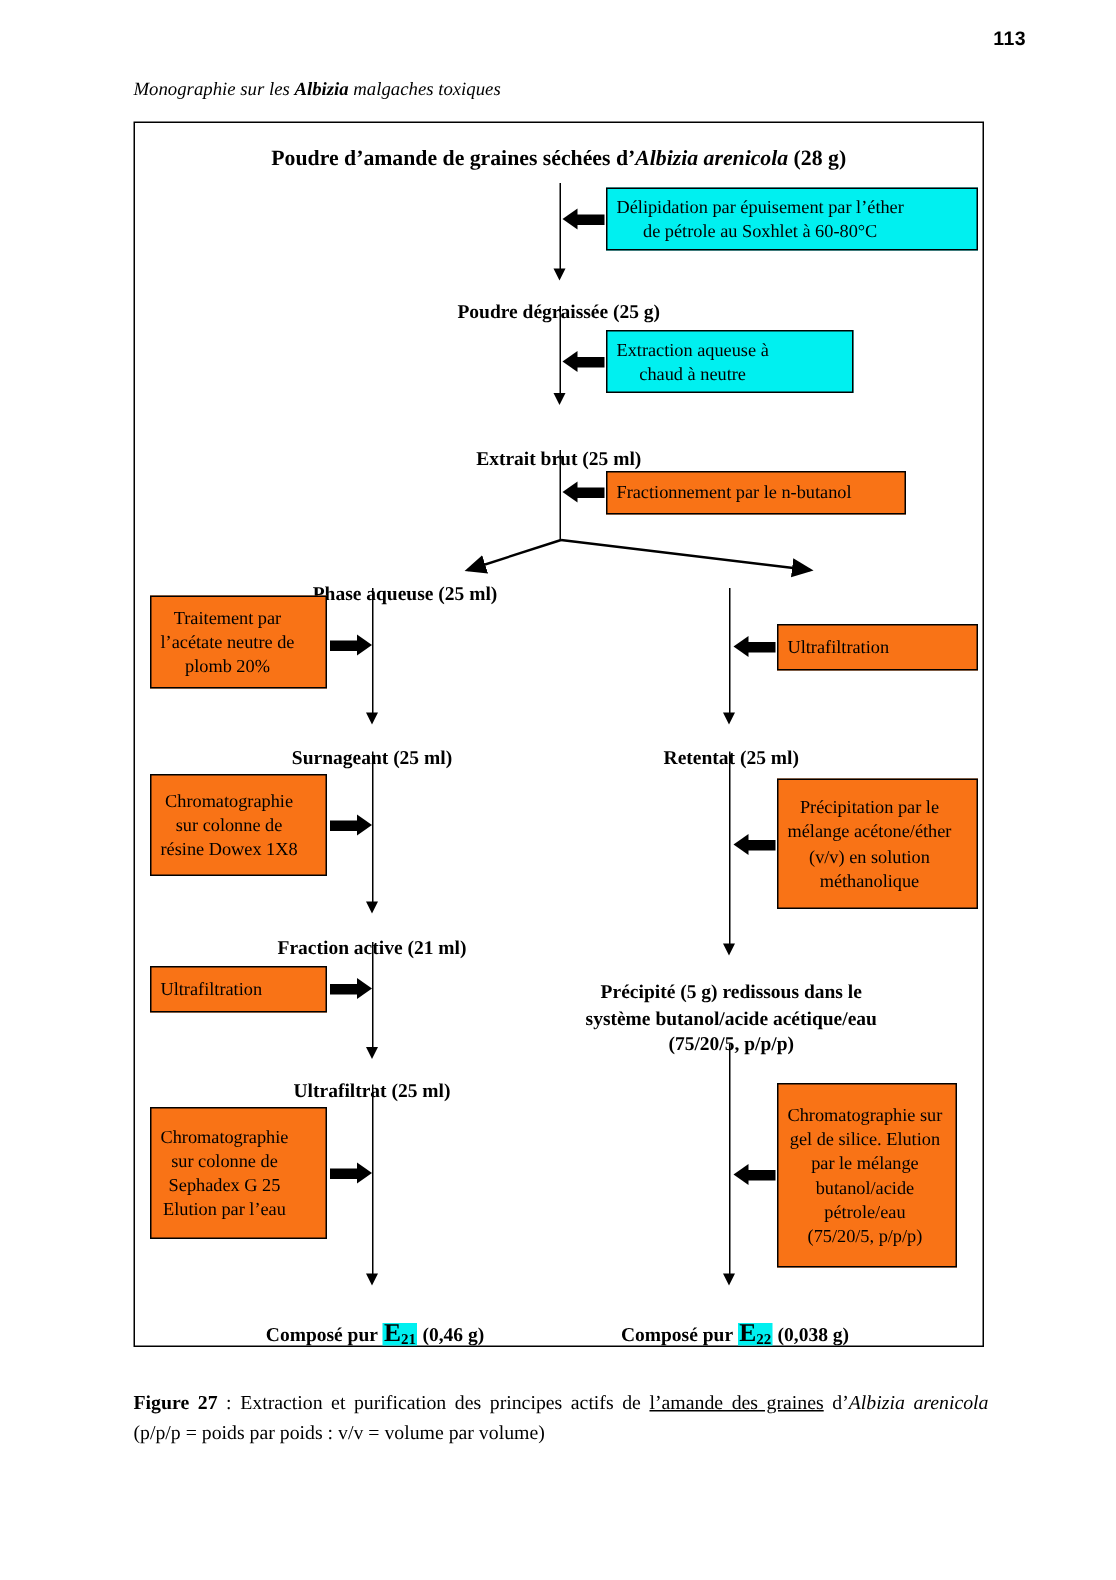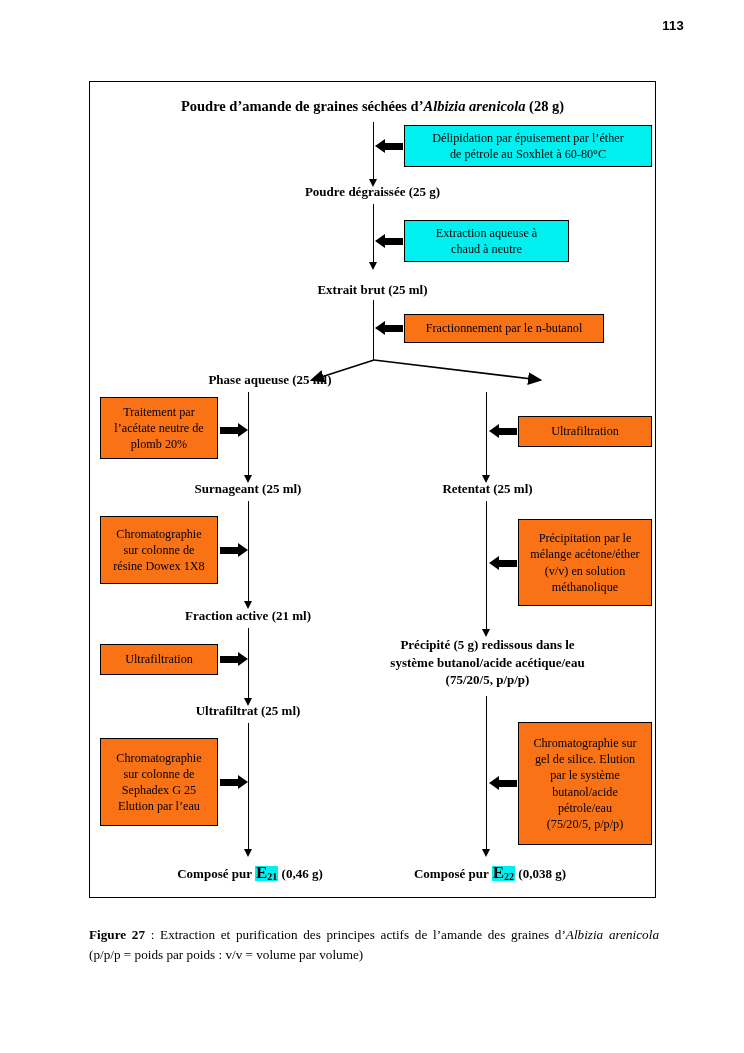--- a/index.html
+++ b/index.html
@@ -32,34 +32,34 @@
     width:565px;height:815px;
     border:1.4px solid #000;
     background:#fff;
   }
 
   
   .node{position:absolute;}
 
   .stage{
     font-weight:bold;font-size:13px;line-height:1.25;
-    text-align:center;white-space:nowrap;
+    text-align:center;white-space:nowrap;margin-top:16px;
   }
   .stage.multi{white-space:normal;}
 
   .title-stage{
     font-weight:bold;font-size:14.5px;text-align:center;white-space:nowrap;
   }
   .title-stage i{font-style:italic;}
 
   .opbox{
     border:1.1px solid #000;
     font-size:12.2px;line-height:1.32;
     text-align:center;
-    display:flex;align-items:center;justify-content:center;
+    display:flex;align-items:center;justify-content:flex-start;
     box-sizing:border-box;
     padding:4px 6px;
   }
   .opbox.cyan{background:#00f0f0;}
   .opbox.yellow{background:#f97316;}
 
   
   .vline{position:absolute;width:1.4px;background:#000;}
   
   .vhead{
@@ -84,29 +84,32 @@
   .sub{font-size:10px;vertical-align:-2px;}
 
   .splitter{position:absolute;}
 
   .caption{
     position:absolute;left:89px;top:925px;width:570px;
     font-size:13.2px;line-height:1.55;text-align:justify;
   }
   .caption b{font-weight:bold;}
   .caption i{font-style:italic;}
-  .u{}
+  .u{text-decoration:underline;}
 </style>
 </head>
 <body>
 
 <div class="page">
 
   <div class="page-number">113</div>
 
+  <div class="running-head">
+    <span>Monographie sur les </span><b>Albizia</b><span> malgaches toxiques</span>
+  </div>
 
   <div class="frame">
 
     <div class="node title-stage" style="left:0;top:16px;width:565px;">
       <span>Poudre d’amande de graines séchées d’</span><i>Albizia arenicola</i><span> (28 g)</span>
     </div>
 
     <div class="vline" style="left:283px;top:40px;height:59px;"></div>
     <div class="vhead" style="left:279px;top:97px;"></div>
 
@@ -260,25 +263,25 @@
 
     <div class="node stage multi" style="left:280px;top:554px;width:235px;text-align:center;line-height:1.35;">
       <div>Précipité (5 g) redissous dans le</div>
       <div>système butanol/acide acétique/eau</div>
       <div>(75/20/5, p/p/p)</div>
     </div>
 
     <div class="vline" style="left:396px;top:614px;height:155px;"></div>
     <div class="vhead" style="left:392px;top:767px;"></div>
 
-    <div class="node opbox yellow" style="left:428px;top:640px;width:134px;height:123px;">
+    <div class="node opbox yellow" style="left:428px;top:640px;width:120px;height:123px;">
       <div>
         <div>Chromatographie sur</div>
         <div>gel de silice. Elution</div>
-        <div>par le système</div>
+        <div>par le mélange</div>
         <div>butanol/acide</div>
         <div>pétrole/eau</div>
         <div>(75/20/5, p/p/p)</div>
       </div>
     </div>
     <div class="barrow left" style="left:399px;top:694px;width:28px;">
       <div class="head"></div>
         <div class="shaft"></div>
     </div>
 

